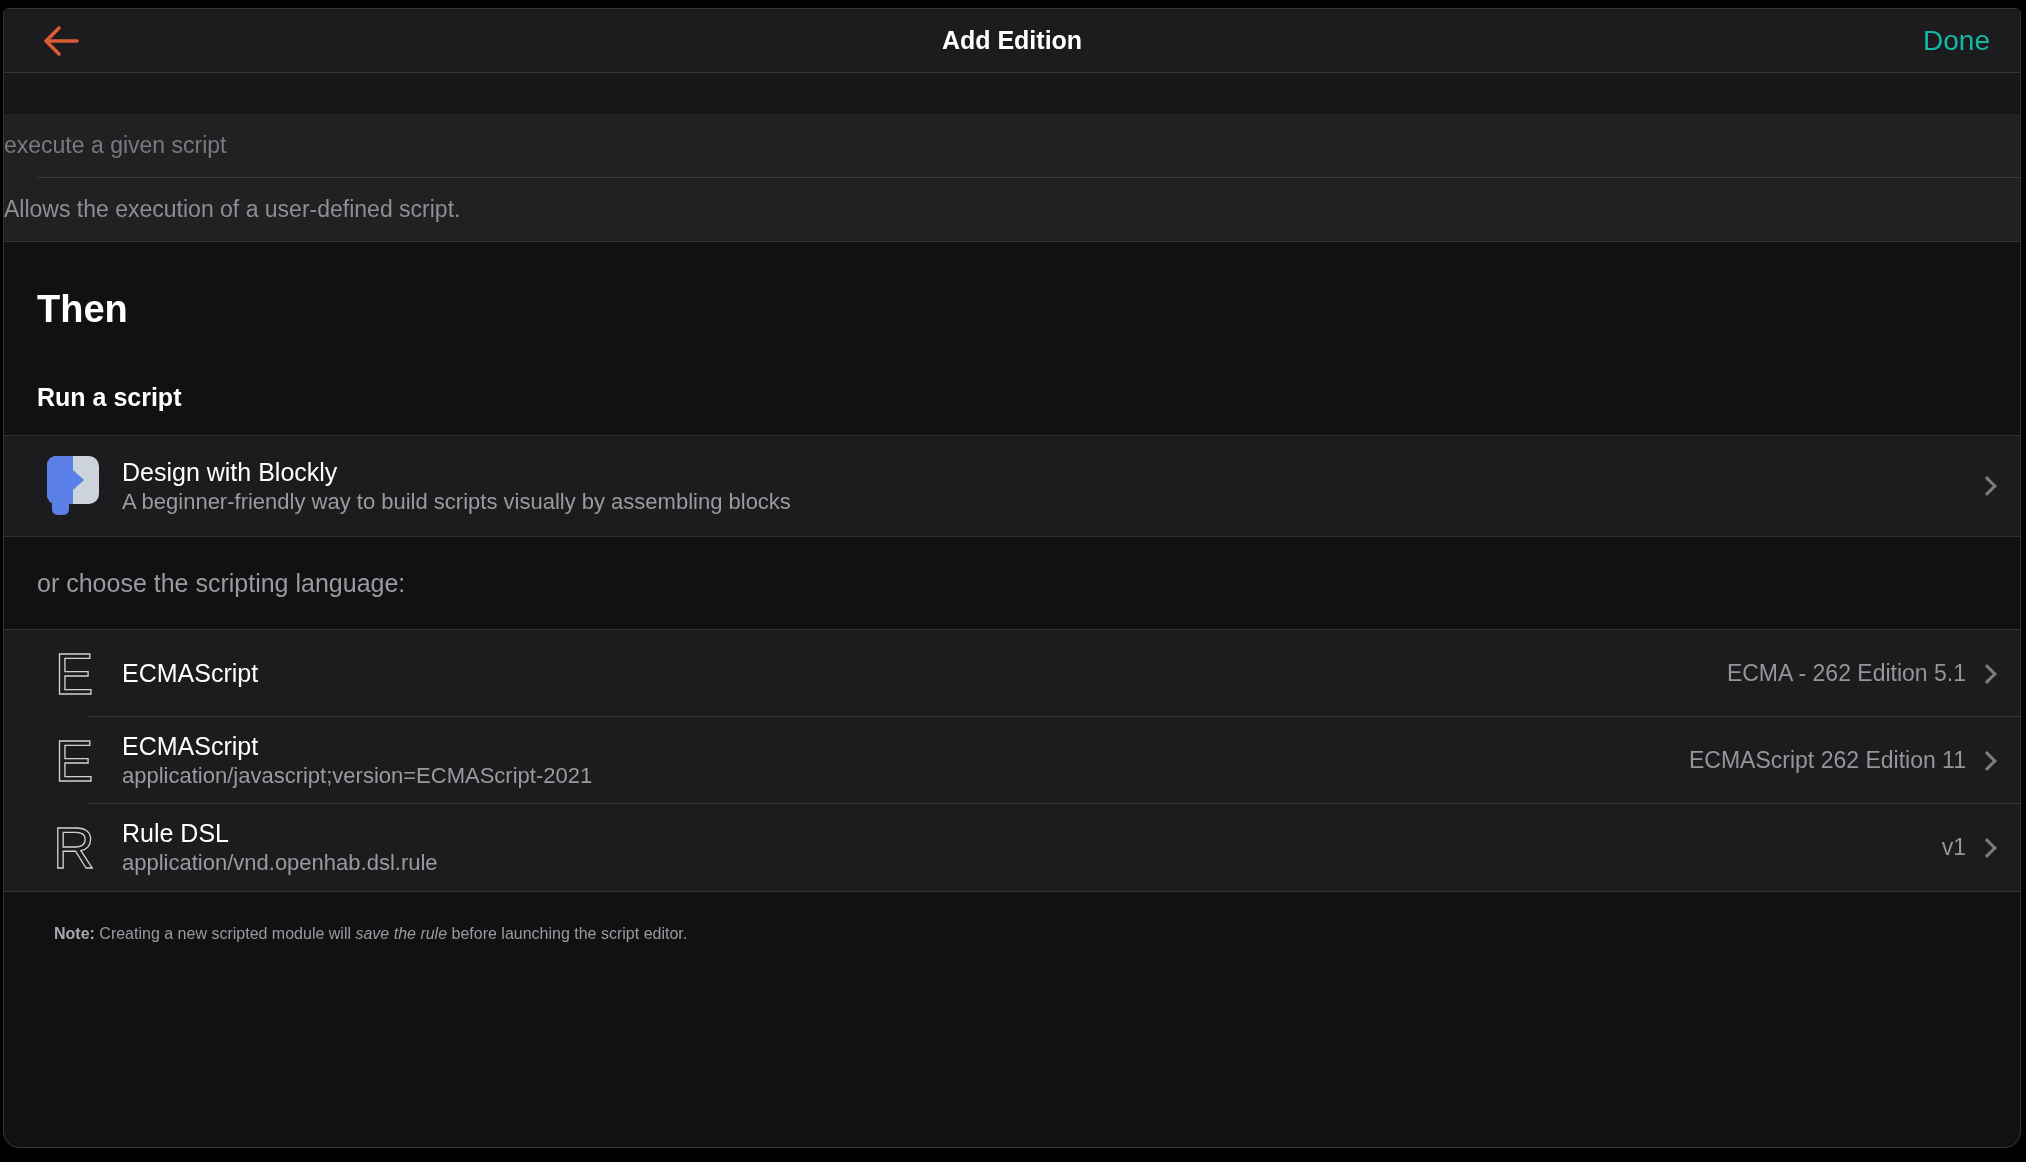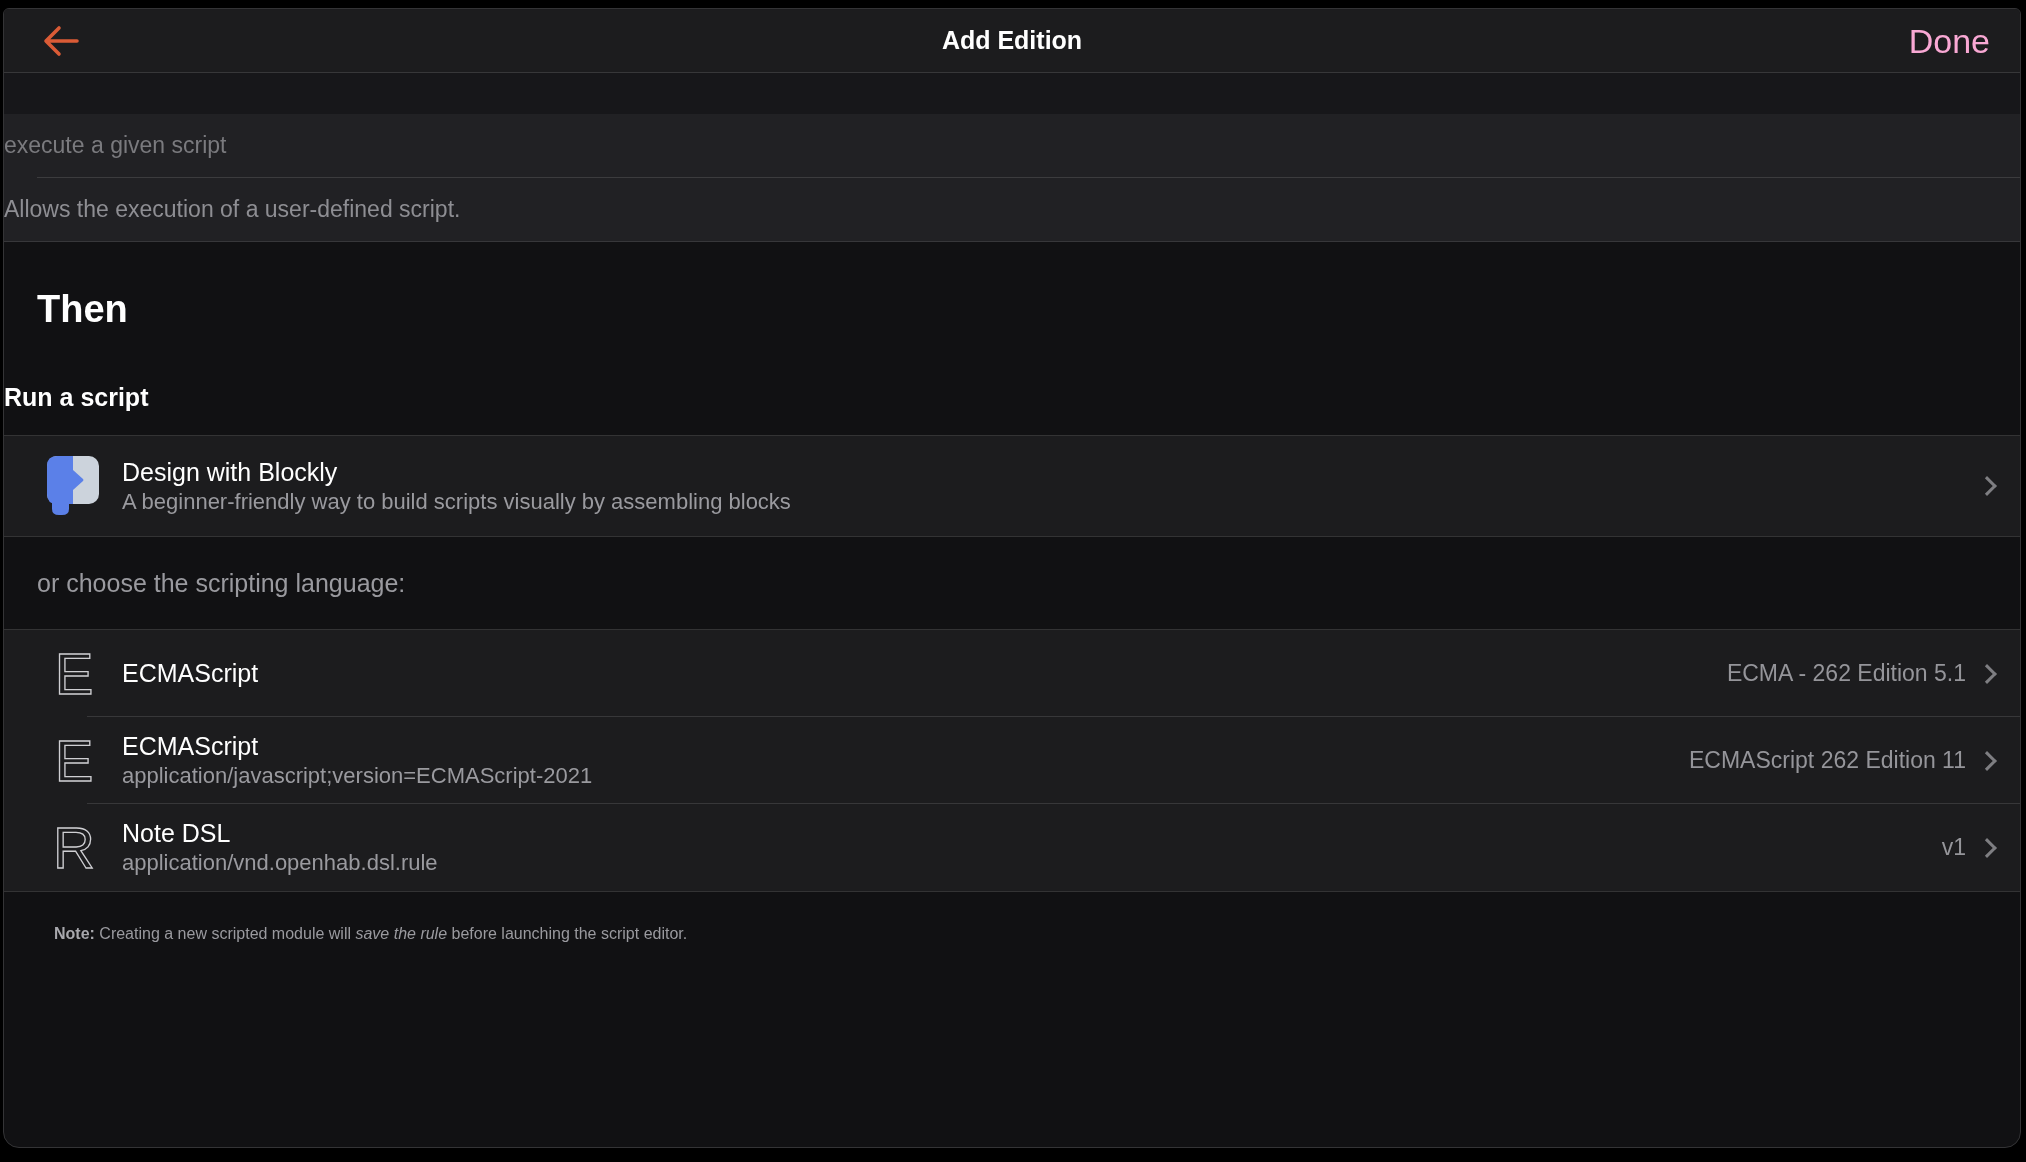--- a/index.html
+++ b/index.html
@@ -13,34 +13,34 @@
   
   .navbar {
     height:64px; background:#1c1c1e; position:relative;
     border-bottom:1px solid rgba(255,255,255,0.12);
     display:flex; align-items:center;
   }
   .back-btn { position:absolute; left:38px; top:50%; transform:translateY(-50%);
               width:40px; height:34px; cursor:pointer; display:flex; align-items:center; }
   .nav-title { flex:1; text-align:center; color:#fff; font-size:25px; font-weight:700; }
   .done-btn { position:absolute; right:30px; top:50%; transform:translateY(-50%);
-              font-size:34px; color:#f9a8d4; cursor:pointer; }
+              font-size:28px; color:#14b8a6; cursor:pointer; }
   
   .strip { height:41px; background:#17171a; }
   
   .fields { background:#212124; border-bottom:1px solid rgba(255,255,255,0.1); }
   .field-row { height:63px; display:flex; align-items:center; font-size:23px;text-align:center; }
   .field-row.input-like { color:#7a7a7e; }
   .field-row.desc { color:#8e8e93; }
   .fields .divider { height:1px; background:rgba(255,255,255,0.12); margin-left:33px; }
   
   .section-head { padding:45px 33px 0 33px; }
   .then-heading { color:#fff; font-size:38px; font-weight:700; line-height:44px; }
   .sub-heading  { color:#fff; font-size:25px; font-weight:700; line-height:30px;
-                  margin-top:51px; margin-bottom:23px; }
+                  margin-top:51px; margin-bottom:23px; padding-left:33px; }
   
   .media-block, .lang-list {
     background:#1c1c1e;
     border-top:1px solid rgba(255,255,255,0.1);
     border-bottom:1px solid rgba(255,255,255,0.1);
   }
   .row { display:flex; align-items:center; cursor:pointer; position:relative; }
   .media-row { height:100px; padding:0 26px 0 42px; }
   .lang-row  { height:87px; padding:0 26px 0 42px; }
   .lang-row + .lang-row::before {
@@ -136,21 +136,21 @@
       </div>
       <div class="row-after">ECMAScript 262 Edition 11</div>
       <div class="chevron"></div>
     </div>
 
     <div class="row lang-row">
       <div class="row-icon">
         <span class="letter-icon">R</span>
       </div>
       <div class="row-text">
-        <div class="row-title">Note DSL</div>
+        <div class="row-title">Rule DSL</div>
         <div class="row-subtitle">application/vnd.openhab.dsl.rule</div>
       </div>
       <div class="row-after">v1</div>
       <div class="chevron"></div>
     </div>
 
   </div>
 
   <div class="note-block">
     <b>Note:</b><span> Creating a new scripted module will </span><i>save the rule</i><span> before launching the script editor.</span>

